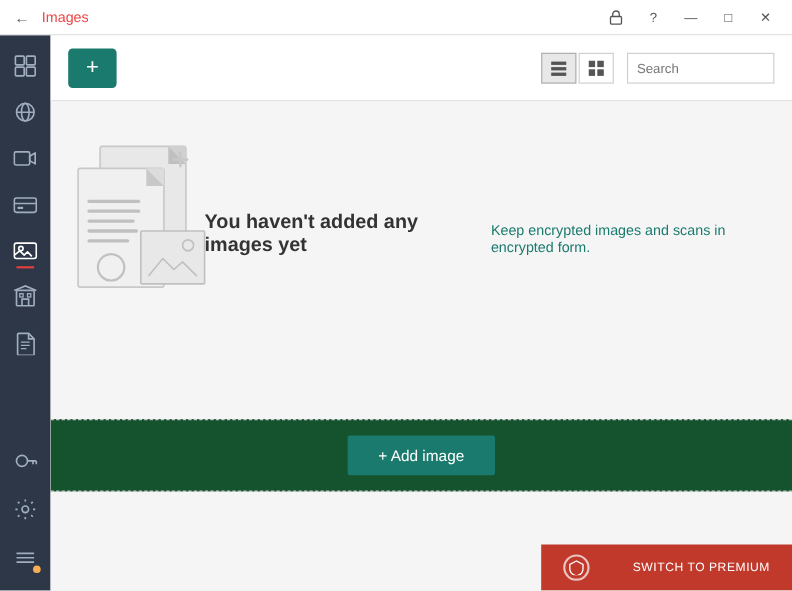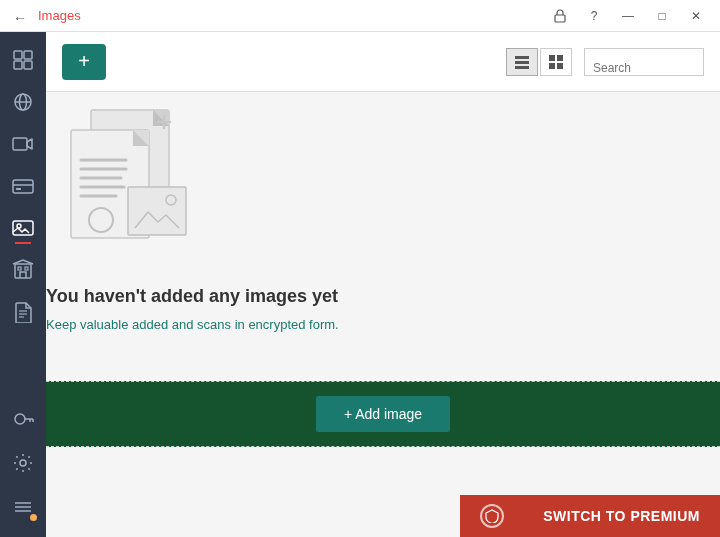--- a/index.html
+++ b/index.html
@@ -160,41 +160,42 @@
       cursor: pointer;
       display: flex;
       align-items: center;
       justify-content: center;
       color: #555;
       font-size: 14px;
     }
     .view-btn.active { background: #e8e8e8; border-color: #aaa; }
     .search-box {
       display: flex;
-      align-items: flex-end;
+      align-items: center;
       border: 1px solid #ccc;
       background: #fff;
       padding: 0 8px;
       height: 28px;
-      width: 120px;
+      width: 134px;
     }
     .search-input {
       border: none;
       outline: none;
       font-size: 12px;
       color: #999;
       width: 100%;
       background: transparent;
     }
 
     
     .empty-state {
       flex: 1;
       display: flex;
-      flex-direction: column;
+      flex-direction: row;
+      align-items: center;
       justify-content: center;
       padding-bottom: 40px;
     }
     .empty-illustration {
       margin-bottom: 24px;
       position: relative;
       width: 140px;
       height: 160px;
     }
 
@@ -262,22 +263,22 @@
       border: 2px solid rgba(255,255,255,0.7);
       border-radius: 50%;
       display: flex;
       align-items: center;
       justify-content: center;
       color: white;
       font-size: 13px;
     }
     .premium-text {
       color: white;
-      font-size: 14px;
-      font-weight: 700;
+      font-size: 11px;
+      font-weight: 400;
       letter-spacing: 0.5px;
       padding-left: 29px;
     }
 
     
     .illustration-svg {
       width: 160px;
       height: 170px;
     }
   </style>
@@ -437,21 +438,21 @@
           <circle cx="125" cy="98" r="5" stroke="#c0c0c0" stroke-width="1.5" fill="none"></circle>
 
           <circle cx="55" cy="118" r="12" stroke="#c0c0c0" stroke-width="2" fill="none"></circle>
 
           <line x1="118" y1="14" x2="118" y2="26" stroke="#c8c8c8" stroke-width="2.5" stroke-linecap="round"></line>
           <line x1="112" y1="20" x2="124" y2="20" stroke="#c8c8c8" stroke-width="2.5" stroke-linecap="round"></line>
         </svg>
       </div>
 
       <div class="empty-title">You haven't added any images yet</div>
-      <div class="empty-subtitle">Keep valuable added and scans in encrypted form.</div>
+      <div class="empty-subtitle">Keep encrypted images and scans in encrypted form.</div>
     </div>
 
     <div class="add-image-section">
       <button class="add-image-btn">+ Add image</button>
     </div>
 
     <div class="bottom-area">
       <div class="premium-banner">
         <div class="premium-shield">
           <svg width="14" height="14" viewBox="0 0 14 14" fill="none">

